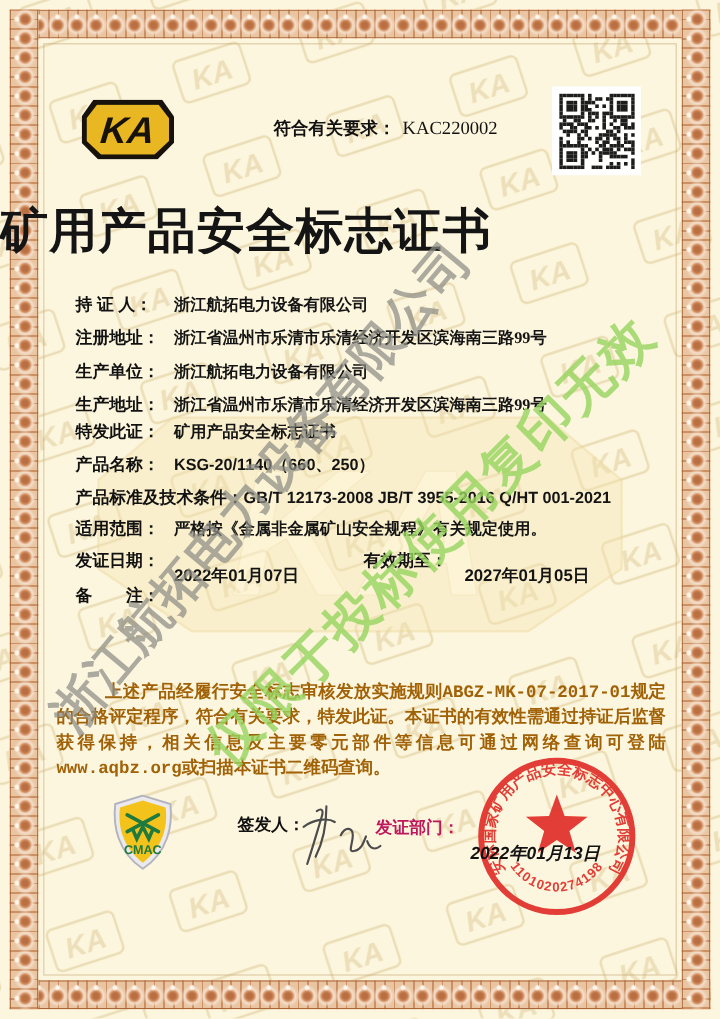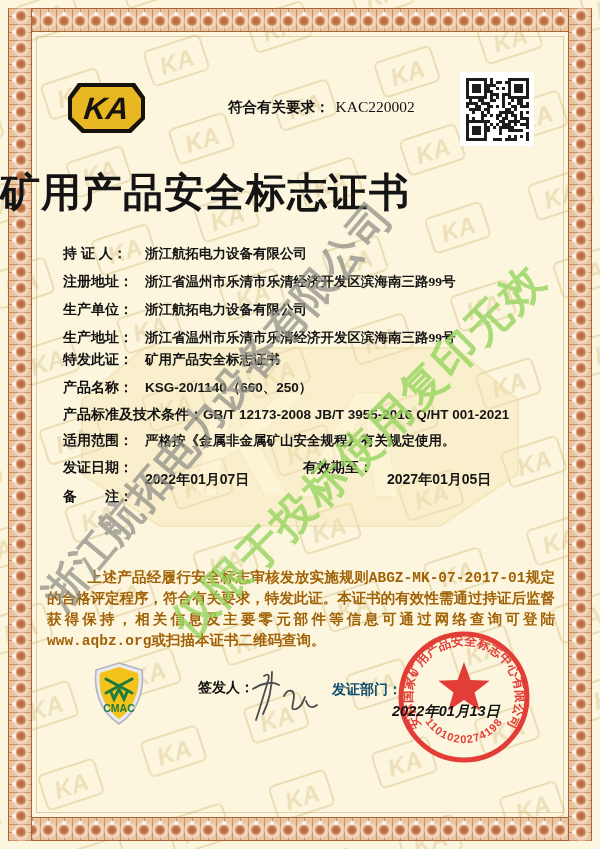--- a/index.html
+++ b/index.html
@@ -62,21 +62,21 @@
 
   
   .wm{position:absolute;z-index:3;white-space:nowrap;font-weight:700;pointer-events:none;transform-origin:0 50%;}
   #wm-company{left:52px;top:575px;font-size:42px;letter-spacing:1px;color:#8e8e86;opacity:.72;transform:rotate(-50deg);}
   #wm-notice{left:180px;top:600px;font-size:44px;letter-spacing:2px;color:#97d55f;opacity:.8;transform:rotate(-45deg);}
 
   
   #cmac{position:absolute;left:92px;top:662px;z-index:2;}
   #sign-label{position:absolute;left:198px;top:679px;z-index:2;font-weight:700;font-size:14px;color:#111;}
   #signature{position:absolute;left:248px;top:668px;z-index:2;}
-  #dept-label{position:absolute;left:332px;top:681px;z-index:2;font-weight:700;font-size:14px;color:#0c4a6e;}
+  #dept-label{position:absolute;left:313px;top:681px;z-index:2;font-weight:700;font-size:14px;color:#be185d;}
   #seal{position:absolute;left:396px;top:629px;width:136px;height:136px;z-index:4;opacity:.93;}
   #seal-date{position:absolute;left:392px;top:702px;z-index:5;font-weight:700;font-size:14.5px;color:#121212;white-space:nowrap;font-style:italic;}
 </style>
 </head>
 <body>
 
 <div id="cert">
 
   <svg id="bg" width="600" height="849">
     <defs>

